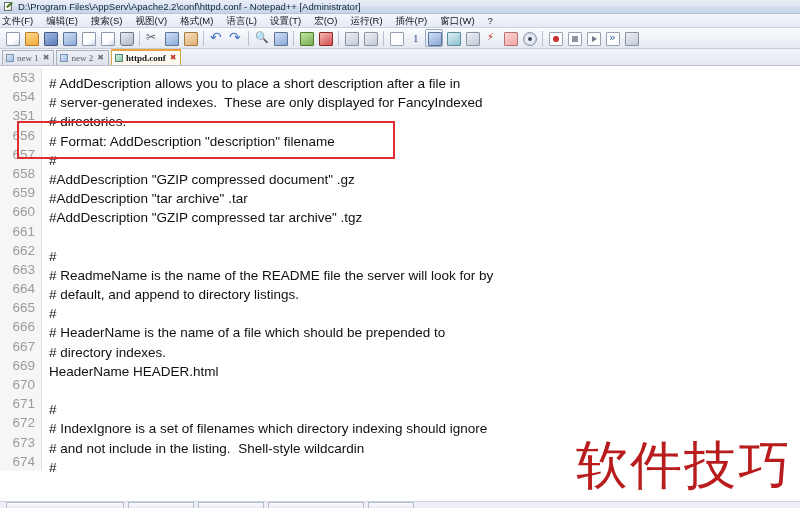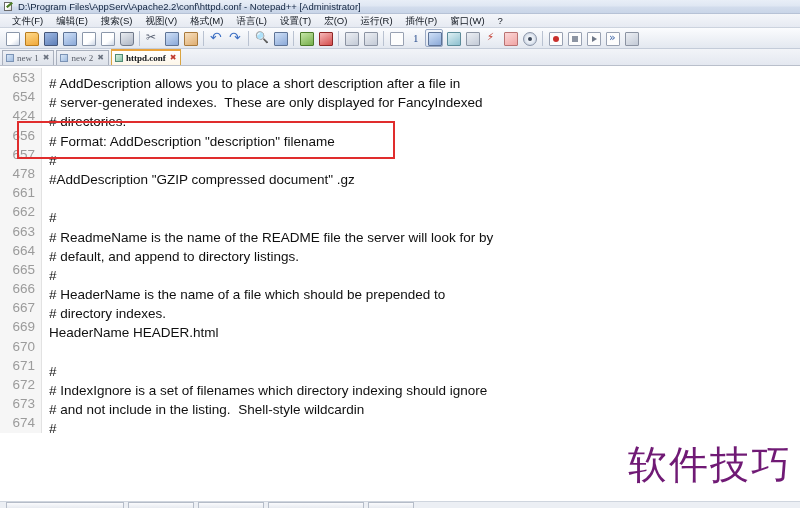--- a/index.html
+++ b/index.html
@@ -55,21 +55,21 @@
     letter-spacing: 0px;
   }
 
   
   .menubar {
     height: 14px;
     background: linear-gradient(to bottom,#f4f6fa 0%, #e6eaf2 100%);
     border-bottom: 1px solid #ccd3de;
     display: flex;
     align-items: center;
-    padding-left: 12px;
+    padding-left: 2px;
     box-sizing: border-box;
   }
   .menu-item {
     font-size: 9.5px;
     color: #10161f;
     margin-right: 13px;
     white-space: nowrap;
     cursor: default;
     line-height: 13px;
   }
@@ -289,23 +289,23 @@
     box-sizing: border-box;
     pointer-events: none;
     z-index: 5;
   }
 
   
   .watermark {
     position: absolute;
     right: 8px;
     bottom: 8px;
-    font-size: 39px;
+    font-size: 52px;
     line-height: 56px;
-    color: #701a75;
+    color: #b91c1c;
     font-family: "DejaVu Sans", sans-serif;
     letter-spacing: 2px;
     user-select: none;
     pointer-events: none;
     z-index: 4;
   }
 
   
   .statusbar {
     height: 15px;
@@ -498,34 +498,42 @@
     <div class="editor" id="editor">
         <div class="line">
           <div class="gutter">653</div>
           <div class="code"># AddDescription allows you to place a short description after a file in</div>
         </div>
         <div class="line">
           <div class="gutter">654</div>
           <div class="code"># server-generated indexes.  These are only displayed for FancyIndexed</div>
         </div>
         <div class="line">
-          <div class="gutter">424</div>
+          <div class="gutter">351</div>
           <div class="code"># directories.</div>
         </div>
         <div class="line">
           <div class="gutter">656</div>
           <div class="code"># Format: AddDescription "description" filename</div>
         </div>
         <div class="line">
           <div class="gutter">657</div>
           <div class="code">#</div>
         </div>
         <div class="line">
-          <div class="gutter">478</div>
+          <div class="gutter">658</div>
           <div class="code">#AddDescription "GZIP compressed document" .gz</div>
+        </div>
+        <div class="line">
+          <div class="gutter">659</div>
+          <div class="code">#AddDescription "tar archive" .tar</div>
+        </div>
+        <div class="line">
+          <div class="gutter">660</div>
+          <div class="code">#AddDescription "GZIP compressed tar archive" .tgz</div>
         </div>
         <div class="line">
           <div class="gutter">661</div>
           <div class="code"></div>
         </div>
         <div class="line">
           <div class="gutter">662</div>
           <div class="code">#</div>
         </div>
         <div class="line">

